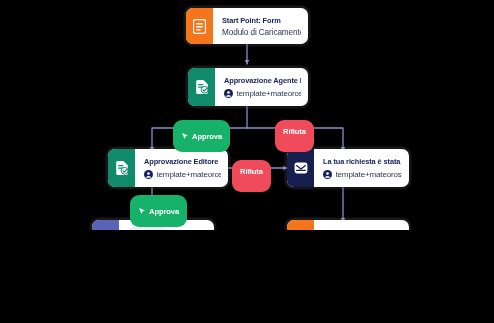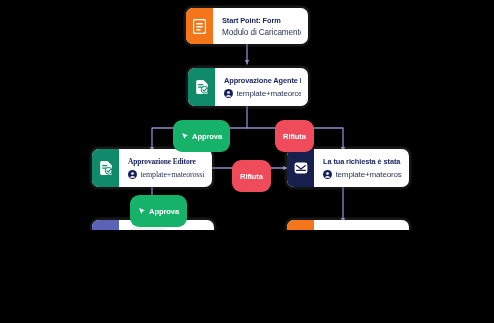--- a/index.html
+++ b/index.html
@@ -109,21 +109,21 @@
     padding: 16px 8px;
     border-radius: 9px;
     font-size: 7.6px;
     font-weight: bold;
     color: #ffffff;
     white-space: nowrap;
     box-sizing: border-box;
     letter-spacing: -0.1px;
   }
   .chip.approve { background: #17B26A; }
-  .chip.reject  { background: #EF4B5B; }
+  .chip.reject  { background: #EF4B5B; align-items: flex-end; }
   .chip svg { display: block; flex: 0 0 auto; }
 
   
   #end-node {
     position: absolute;
     display: flex;
     align-items: center;
     height: 18px;
     border-radius: 5px;
     background: #ffffff;
@@ -212,21 +212,21 @@
         <svg class="avatar" width="9" height="9" viewBox="0 0 10 10">
           <circle cx="5" cy="5" r="5" fill="#16215B"></circle>
           <circle cx="5" cy="3.9" r="1.5" fill="#ffffff"></circle>
           <path d="M1.9,8.6 a3.2,2.6 0 0 1 6.2,0 z" fill="#ffffff"></path>
         </svg>
         <span class="usertext">template+mateorossi...</span>
       </div>
     </div>
   </div>
 
-  <div class="node" id="n-editor" style="left:92px; top:149px; width:120px; height:38px;font-family:Liberation Serif, serif;">
+  <div class="node" id="n-editor" style="left:108px; top:149px; width:120px; height:38px;">
     <div class="tile" style="background:#0F8A6A;">
       <svg width="14" height="15" viewBox="0 0 14 15">
         <path d="M1.2,1.6 a1.6,1.6 0 0 1 1.6,-1.6 h5.6 l4.4,4.2 v8.2 a1.6,1.6 0 0 1 -1.6,1.6 h-8.4 a1.6,1.6 0 0 1 -1.6,-1.6 z" fill="#ffffff"></path>
         <path d="M3.6,4.6 h4.2 M3.6,7.1 h4.8" stroke="#0F8A6A" stroke-width="1.1" stroke-linecap="round"></path>
         <circle cx="9.6" cy="9.8" r="3.4" fill="#ffffff" stroke="#0F8A6A" stroke-width="1"></circle>
         <path d="M8,9.9 l1.2,1.2 l2.2,-2.4" stroke="#0F8A6A" stroke-width="1.2" fill="none" stroke-linecap="round" stroke-linejoin="round"></path>
       </svg>
     </div>
     <div class="body">
       <div class="title">Approvazione Editore</div>

